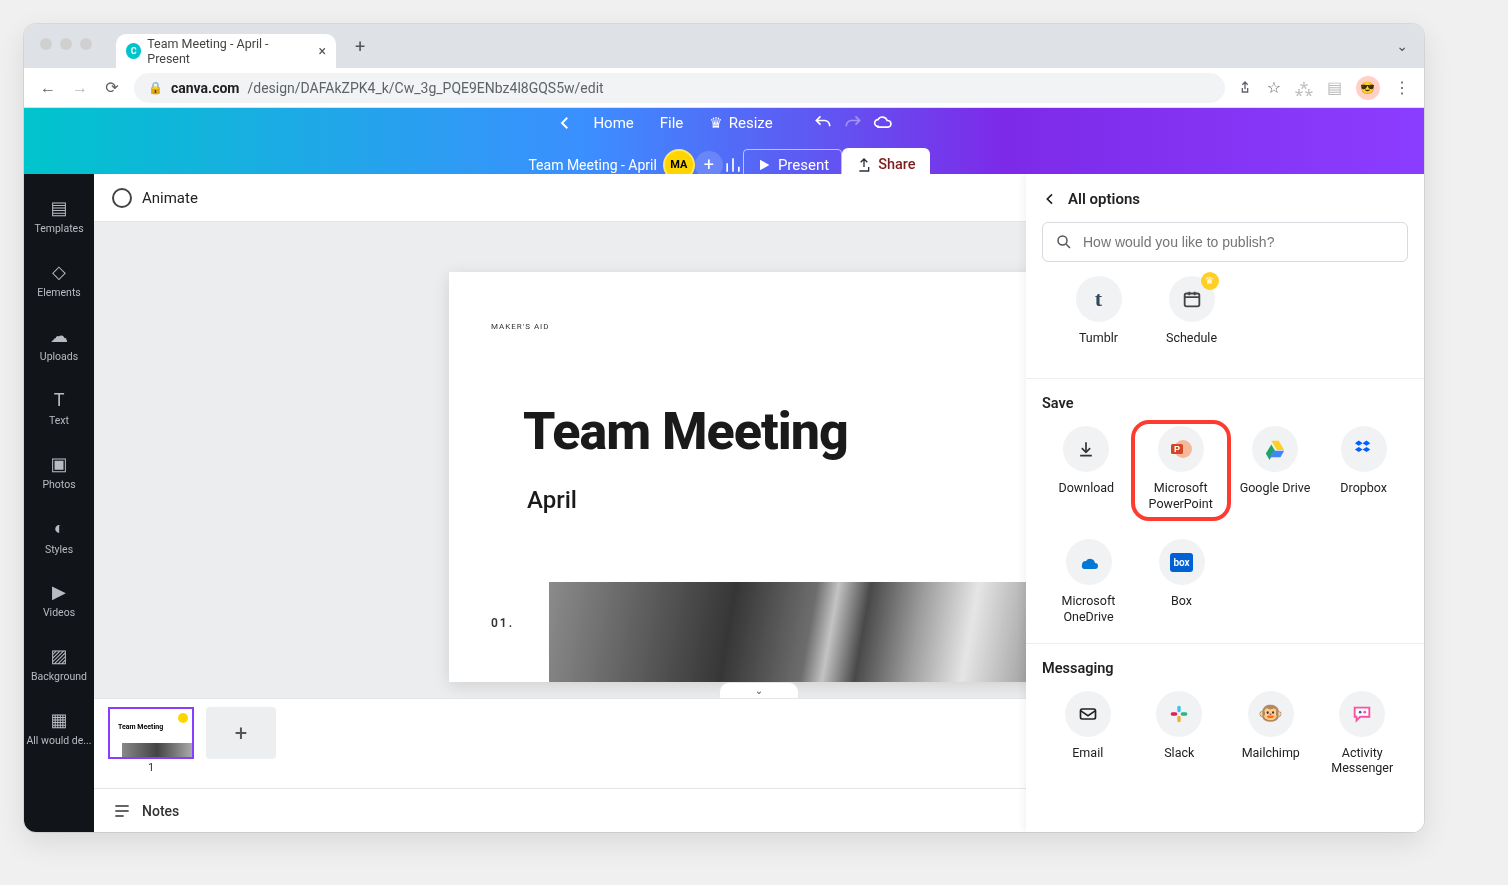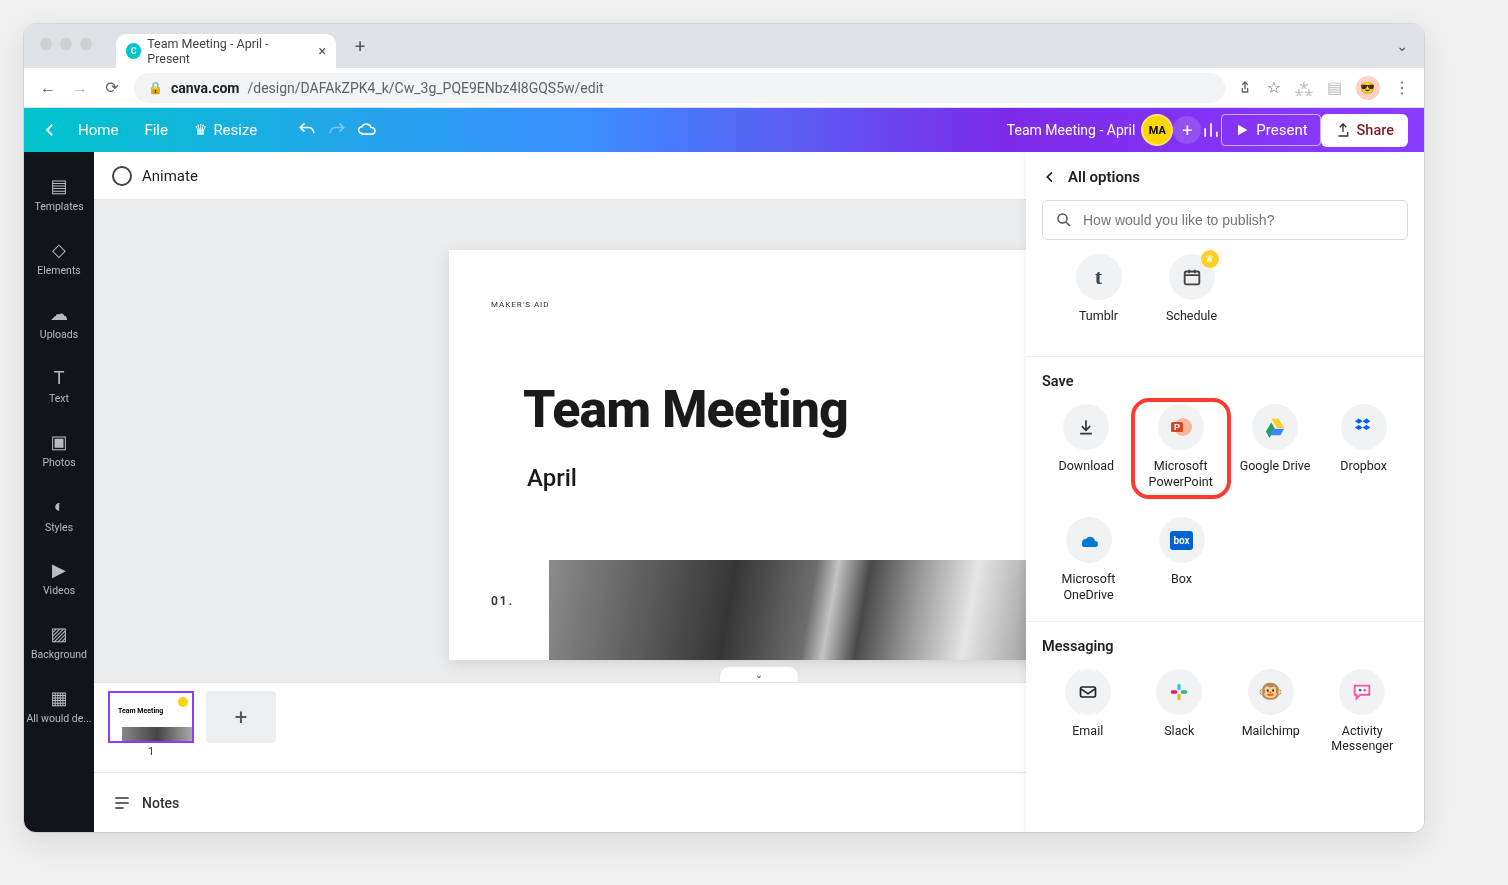--- a/index.html
+++ b/index.html
@@ -60,28 +60,29 @@
   }
   .nav-icn { color:#5f6368; font-size:16px; width:20px; text-align:center;}
   .nav-icn.disabled { color:#b8b8b8;}
   .urlbox { flex:1; background:#f1f3f4; border-radius:20px; height:30px; display:flex; align-items:center; padding:0 14px; font-size:14px; color:#202124; gap:8px;}
   .lock { color:#5f6368; font-size:12px;}
   .addr-right { display:flex; gap:14px; align-items:center; color:#5f6368;}
   .avatar-sm { width:24px;height:24px;border-radius:50%;background:#ffd1c6;display:flex;align-items:center;justify-content:center;font-size:12px;}
 
   
   .app-header {
-    height: 44px;
+    height: 66px;
     background: linear-gradient(90deg, #00c4cc 0%, #3b8fff 40%, #7d2ae8 70%, #8b3dff 100%);
     display:flex;
     align-items:center;
     padding: 0 16px;
     color:#fff;
     gap:10px;
     justify-content: space-between;
+    flex-direction: column;
   }
   .hdr-left { display:flex; align-items:center; gap:10px;}
   .hdr-btn { display:flex; align-items:center; gap:6px; font-size:15px; padding:6px 8px; border-radius:4px;}
   .hdr-icn { width:20px; height:20px; display:inline-flex; align-items:center; justify-content:center; font-size:16px; color:#fff;}
   .hdr-right { display:flex; align-items:center; gap:0;margin-left:10px;}
   .doc-title { font-size:14px; color:#fff; margin-right:6px;}
   .user-badge { width:32px;height:32px;border-radius:50%;background:#ffd500;color:#000;display:flex;align-items:center;justify-content:center;font-size:11px;font-weight:bold;border:2px solid rgba(255,255,255,0.4);}
   .plus-circle { width:28px;height:28px;border-radius:50%;background:rgba(255,255,255,0.15);display:flex;align-items:center;justify-content:center;font-size:18px;}
   .share-btn { background:#fff; color:#7f1d1d; border-radius:6px; padding:8px 14px; font-size:14.5px; display:flex; align-items:center; gap:6px; font-weight:500;}
 
@@ -116,21 +117,21 @@
   .thumbs { height:90px; background:#fff; border-top:1px solid #e3e5e8; display:flex; align-items:flex-start; padding:8px 14px; gap:12px;}
   .thumb { display:flex;flex-direction:column;align-items:center; gap:2px;}
   .thumb-box { width:86px; height:52px; border:2px solid #8b3dff; background:#fff; position:relative; overflow:hidden;}
   .thumb-box::after{content:""; position:absolute; bottom:0; left:12px; right:0; height:14px; background:linear-gradient(90deg,#888,#444,#aaa);}
   .thumb-title{ position:absolute; top:14px; left:8px; font-size:7px; font-weight:700;}
   .thumb-badge{ position:absolute; top:4px; right:4px; width:10px;height:10px;background:#ffd500;border-radius:50%;}
   .thumb-num{ font-size:11px; color:#333;}
   .add-thumb { width:70px;height:52px; background:#eceef0; border-radius:4px; display:flex;align-items:center;justify-content:center; color:#555; font-size:22px;}
 
   .bottombar {
-    height:60px; background:#fff; border-top:1px solid #e3e5e8; display:flex; align-items:center;
+    height:44px; background:#fff; border-top:1px solid #e3e5e8; display:flex; align-items:center;
     padding:0 18px; justify-content:space-between; font-size:14px; color:#333;text-align:center;
   }
   .bb-left{display:flex;align-items:center;gap:10px;}
   .bb-right{display:flex;align-items:center;gap:16px;}
   .zoom-track{width:160px;height:3px;background:#ddd;border-radius:2px;position:relative;}
   .zoom-knob{width:12px;height:12px;background:#222;border-radius:50%;position:absolute;top:-5px;left:10px;}
   .bb-icn{width:22px;height:22px;display:inline-flex;align-items:center;justify-content:center;border:1px solid #bbb;border-radius:4px;font-size:12px;}
 
   
   .panel {

